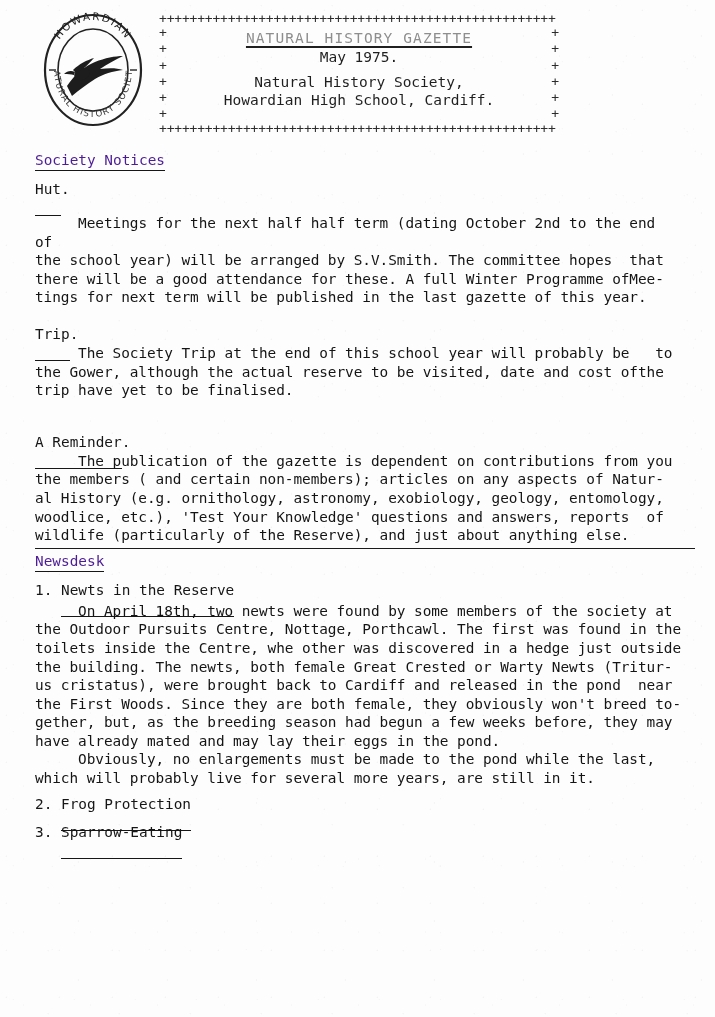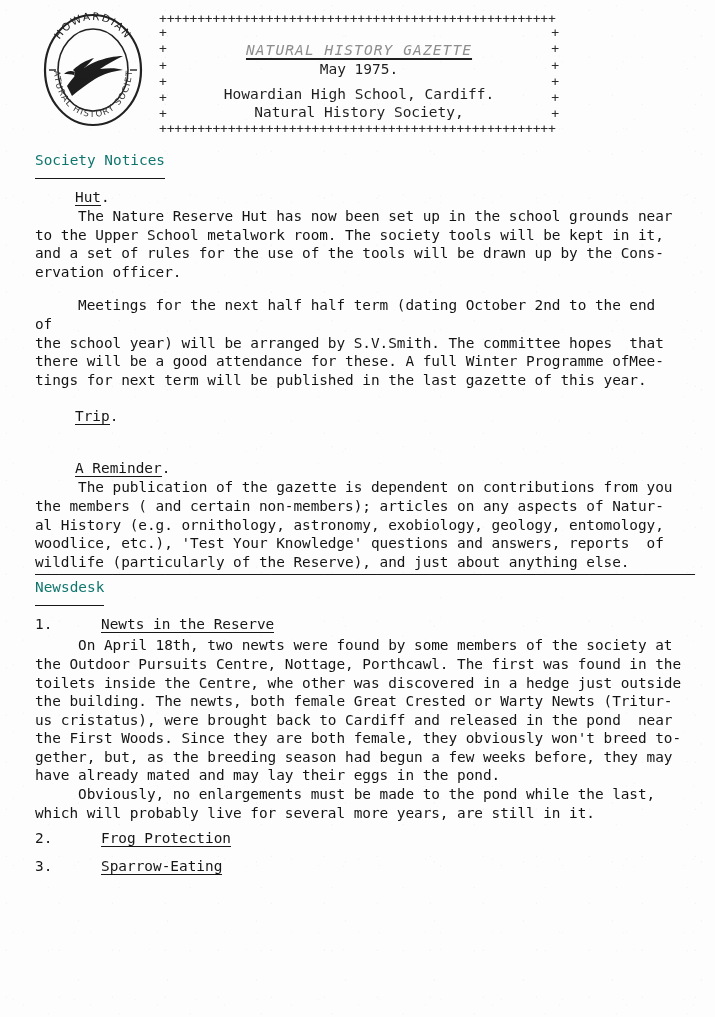--- a/index.html
+++ b/index.html
@@ -93,60 +93,58 @@
   }
   .gaz-title {
     font-size: 14.5px;
     line-height: 19px;
     letter-spacing: 1.1px;
     color: #8e8e8e;
     text-decoration: underline;
     text-decoration-color: #1f1f1f;
     text-underline-offset: 3px;
     text-decoration-thickness: 2px;
-    margin-top: 16px;
+    margin-top: 4px;
     white-space: nowrap;
-    font-style: italic;
   }
   .hdr-line {
     font-size: 14.5px;
     line-height: 18px;
     color: #1f1f1f;
     white-space: nowrap;
   }
   .hdr-gap { height: 7px; }
 
   
   #bodytext {
     position: absolute;
     left: 35px;
     top: 150px;
     width: 660px;
   }
   .h-section {
     font-size: 14.4px;
     line-height: 20px;
-    color: #0f766e;
+    color: #4c1d95;
     display: inline-block;
     border-bottom: 1.6px solid #161616;
-    padding-bottom: 8px;
+    padding-bottom: 0px;
     margin-bottom: 2px;
     white-space: pre;
   }
   .h-sub {
     font-size: 14.4px;
     line-height: 20px;
     color: #161616;
     white-space: pre;
     margin-top: 2px;
   }
   .h-sub .u {
     border-bottom: 1.6px solid #161616;
-    padding-bottom: 0px;
-    margin-left: 40px;
+    padding-bottom: 18px;
   }
   p.para {
     font-size: 14.4px;
     line-height: 18.6px;
     color: #141414;
     margin: 0;
     white-space: pre-wrap;
     letter-spacing: -0.05px;
   }
   .blockgap { height: 15px; }
@@ -211,51 +209,50 @@
           <div>+</div>
           <div>+</div>
           <div>+</div>
           <div>+</div>
           <div>+</div>
         </div>
         <div id="headercontent">
           <div class="gaz-title">NATURAL HISTORY GAZETTE</div>
           <div class="hdr-line">May 1975.</div>
           <div class="hdr-gap"></div>
+          <div class="hdr-line">Natural History Society,</div>
           <div class="hdr-line">Howardian High School, Cardiff.</div>
-          <div class="hdr-line">Natural History Society,</div>
         </div>
       </div>
       <div class="plusrow">++++++++++++++++++++++++++++++++++++++++++++++++++++</div>
     </div>
   </div>
 
   <div id="bodytext">
 
     
     <div class="h-section">Society Notices</div>
     <div class="smallgap"></div>
 
     
     <div class="h-sub"><span class="u">Hut</span>.</div>
-    <p class="para">     The Nature Reserve Hut has now been set up in the school grounds near
-to the Upper School metalwork room. The society tools will be kept in it,
-and a set of rules for the use of the tools will be drawn up by the Cons-
-ervation officer.</p>
     <div class="blockgap"></div>
 
     
     <p class="para">     Meetings for the next half half term (dating October 2nd to the end   of
 the school year) will be arranged by S.V.Smith. The committee hopes  that
 there will be a good attendance for these. A full Winter Programme ofMee-
 tings for next term will be published in the last gazette of this year.</p>
     <div class="blockgap"></div>
 
     
     <div class="h-sub"><span class="u">Trip</span>.</div>
+    <p class="para">     The Society Trip at the end of this school year will probably be   to
+the Gower, although the actual reserve to be visited, date and cost ofthe
+trip have yet to be finalised.</p>
     <div class="blockgap"></div>
 
     
     <div class="blockgap"></div>
 
     
     <div class="h-sub"><span class="u">A Reminder</span>.</div>
     <p class="para">     The publication of the gazette is dependent on contributions from you
 the members ( and certain non-members); articles on any aspects of Natur-
 al History (e.g. ornithology, astronomy, exobiology, geology, entomology,

